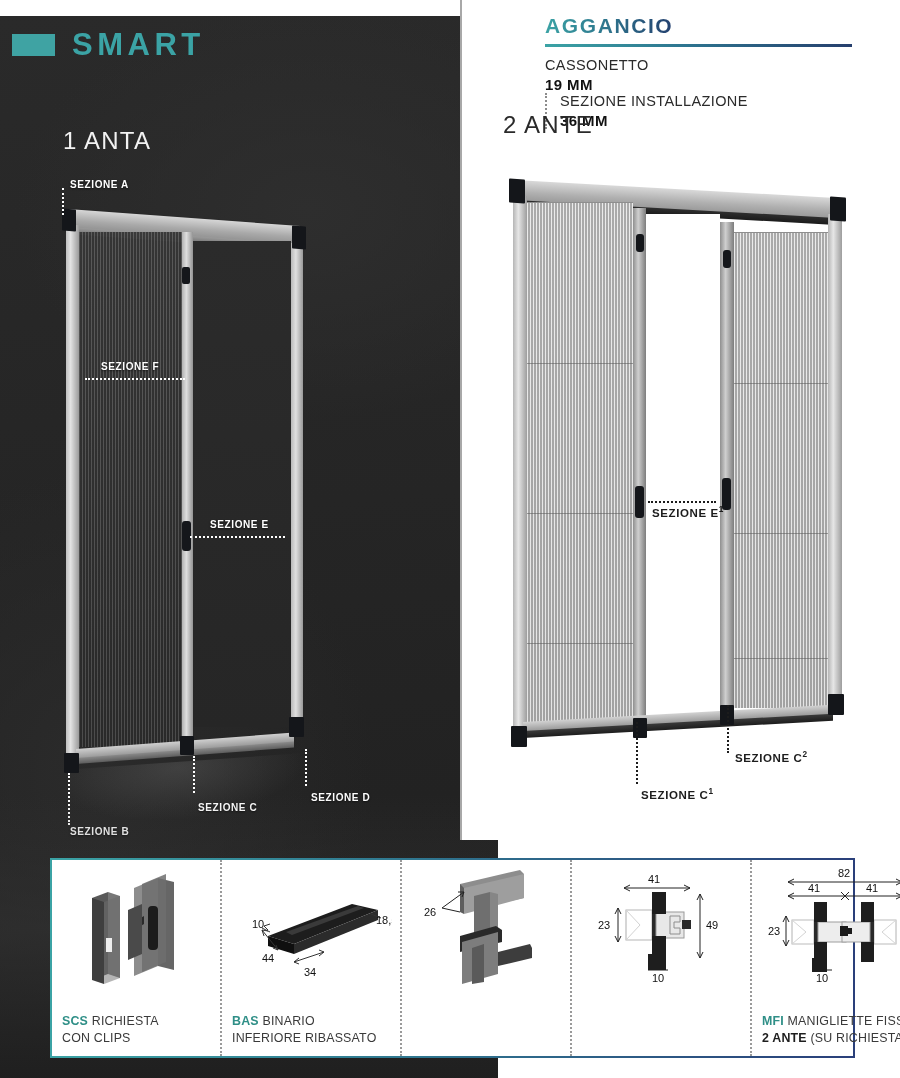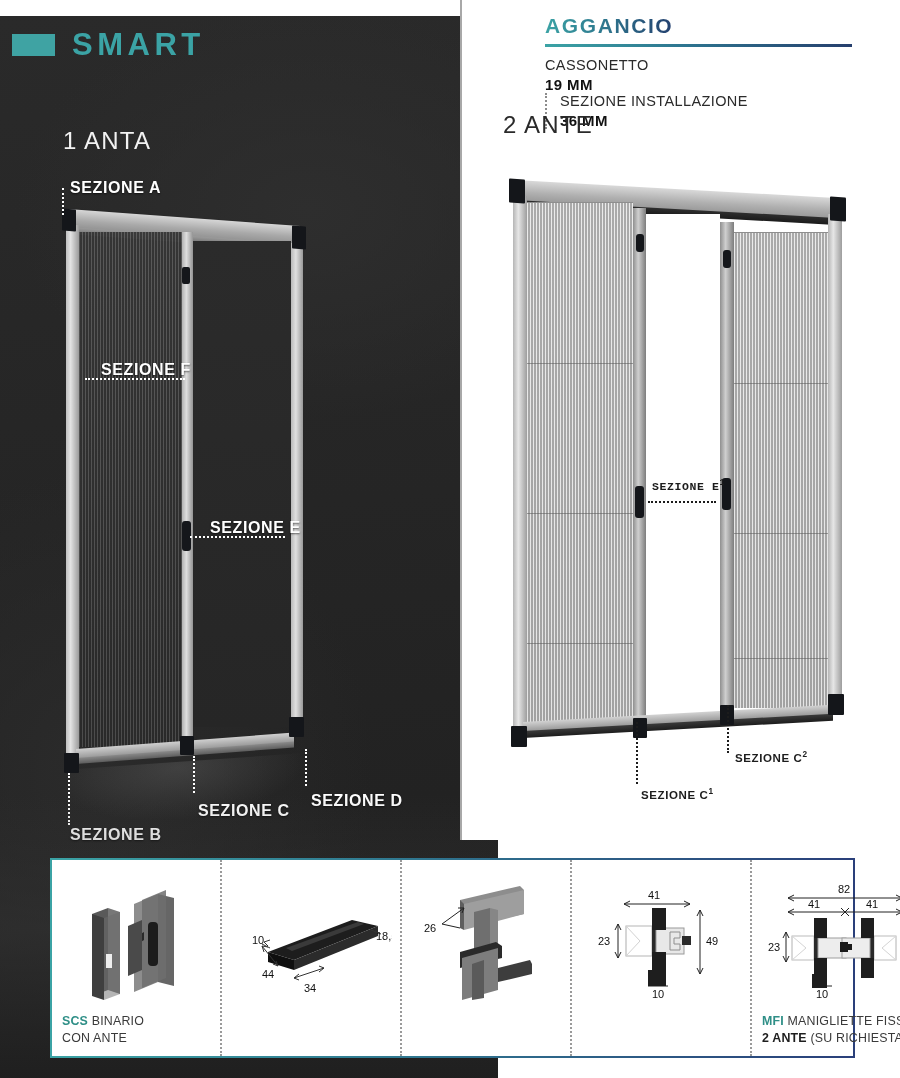--- a/index.html
+++ b/index.html
@@ -61,21 +61,21 @@
   .ing-label{ font-size:14.5px; color:#2b2b2b; letter-spacing:.4px; white-space:nowrap; }
   .ing-value{ font-size:15px; color:#111; font-weight:700; letter-spacing:.4px; margin-top:3px; }
 
   .white-heading{
     position:absolute; left:503px; top:111px; color:#2a2a2a;
     font-size:24px; font-weight:400; letter-spacing:1.2px;
   }
 
   
   .callout{ position:absolute; font-weight:700; letter-spacing:.6px; white-space:nowrap; }
-  .callout.light{ color:#ffffff; font-size:16px; text-shadow:0 1px 2px rgba(0,0,0,.6); }
+  .callout.light{ color:#ffffff; font-size:10px; text-shadow:0 1px 2px rgba(0,0,0,.6); }
   .callout.dark{ color:#1c1c1c; font-size:11.5px; }
   .sup{ font-size:.72em; vertical-align: super; }
 
   .leader-v{ position:absolute; width:0; border-left:2px dotted #ffffff; }
   .leader-v.dk{ border-left-color:#1c1c1c; }
   .leader-h{ position:absolute; height:0; border-top:2px dotted #ffffff; }
   .leader-h.dk{ border-top-color:#1c1c1c; }
 
   
   .door1{ position:absolute; left:60px; top:185px; width:260px; height:595px; }
@@ -216,21 +216,21 @@
       linear-gradient(90deg,#3ba3a5 0%, #2f7790 45%, #2a3f7a 100%);
     background-origin:border-box; background-clip: padding-box, border-box;
   }
   .optional-tab{
     position:absolute; left:62px; top:851px; width:235px; height:27px;
     background:linear-gradient(90deg,#3ba3a5 0%, #2e6d92 55%, #2a3f86 100%);
     color:#fff; font-size:15.5px; font-weight:700; letter-spacing:1.3px;
     display:flex; align-items:center; padding-left:13px;
   }
   .opt-grid{ position:absolute; left:52px; top:860px; width:801px; height:196px; display:flex; }
-  .opt-cell{ flex:1; position:relative; padding:22px 8px 8px 10px; }
+  .opt-cell{ flex:1; position:relative; padding:6px 8px 8px 10px; }
   .opt-cell + .opt-cell{ border-left:2px dotted #9a9a9a; }
   .opt-art{ position:relative; height:118px; }
   .opt-caption{ position:absolute; left:10px; bottom:10px; font-size:12.4px; line-height:1.32; color:#3a3a3a; letter-spacing:.2px; }
   .code{ color:#2f8f87; font-weight:700; }
   .b{ font-weight:700; color:#1e1e1e; }
 </style>
 </head>
 <body>
 
 <div id="page">
@@ -331,21 +331,21 @@
     <div class="d2-handle d2-hs2"></div>
     <div class="cap d2-cap-tl"></div>
     <div class="cap d2-cap-tr"></div>
     <div class="cap d2-cap-bl"></div>
     <div class="cap d2-cap-b1"></div>
     <div class="cap d2-cap-b2"></div>
     <div class="cap d2-cap-br"></div>
   </div>
 
   <div class="leader-h dk" style="left:648px; top:501px; width:68px;"></div>
-  <div class="callout dark" style="left:652px; top:478px;font-family:Liberation Mono, monospace;">
+  <div class="callout dark" style="left:652px; top:505px;">
     <span>SEZIONE E</span><span class="sup">1</span>
   </div>
 
   <div class="leader-v dk" style="left:636px; top:722px; height:62px;"></div>
   <div class="callout dark" style="left:641px; top:787px;">
     <span>SEZIONE C</span><span class="sup">1</span>
   </div>
 
   <div class="leader-v dk" style="left:727px; top:705px; height:48px;"></div>
   <div class="callout dark" style="left:735px; top:750px;">
@@ -367,22 +367,22 @@
           <polygon points="72,22 96,12 96,100 72,110" fill="#8d8d8d"></polygon>
           <polygon points="96,12 112,16 112,104 96,100" fill="#666"></polygon>
           <polygon points="80,18 104,8 104,96 80,106" fill="#6f6f6f" opacity="0.85"></polygon>
           <rect x="86" y="40" width="10" height="44" rx="4" fill="#1c1c1c"></rect>
           <path d="M72,56 l10,-6 l0,8 l-10,6 z" fill="#2a2a2a"></path>
           <polygon points="66,44 80,38 80,88 66,94" fill="#4a4a4a"></polygon>
         </svg>
       </div>
       <div class="opt-caption">
         <span class="code">SCS</span>
-        <span>BINARIO</span><br>
-        <span>CON ANTE</span>
+        <span>RICHIESTA</span><br>
+        <span>CON CLIPS</span>
       </div>
     </div>
 
     <div class="opt-cell">
       <div class="opt-art">
         <svg width="160" height="118" viewBox="0 0 160 118">
           <polygon points="36,70 120,38 146,44 62,78" fill="#1d1d1d"></polygon>
           <polygon points="36,70 62,78 62,88 36,80" fill="#0f0f0f"></polygon>
           <polygon points="62,78 146,44 146,54 62,88" fill="#2b2b2b"></polygon>
           <polygon points="54,66 126,40 132,42 60,69" fill="#3a3a3a"></polygon>
@@ -393,20 +393,25 @@
           <path d="M46,84 l-5,-2 m5,2 l-2,-5" stroke="#333" stroke-width="1" fill="none"></path>
           <path d="M62,96 L92,86" stroke="#333" stroke-width="1"></path>
           <path d="M62,96 l5,-4 m-5,4 l5,2" stroke="#333" stroke-width="1" fill="none"></path>
           <path d="M92,86 l-5,-2 m5,2 l-5,4" stroke="#333" stroke-width="1" fill="none"></path>
           <path d="M139,48 l10,4" stroke="#333" stroke-width="1"></path>
           <text class="d" x="20" y="62" font-size="11" font-family="Liberation Sans, sans-serif" fill="#111">10</text>
           <text x="30" y="96" font-size="11" font-family="Liberation Sans, sans-serif" fill="#111">44</text>
           <text x="72" y="110" font-size="11" font-family="Liberation Sans, sans-serif" fill="#111">34</text>
           <text x="144" y="58" font-size="11" font-family="Liberation Sans, sans-serif" fill="#111">18,5</text>
         </svg>
+      </div>
+      <div class="opt-caption">
+        <span class="code">BAS</span>
+        <span>BINARIO</span><br>
+        <span>INFERIORE RIBASSATO</span>
       </div>
     </div>
 
     <div class="opt-cell">
       <div class="opt-art">
         <svg width="150" height="118" viewBox="0 0 150 118">
           <polygon points="48,18 108,4 112,8 112,32 48,46" fill="#8d8d8d"></polygon>
           <polygon points="48,18 52,22 52,48 48,46" fill="#5e5e5e"></polygon>
           <polygon points="52,22 112,8 112,32 52,48" fill="#9e9e9e"></polygon>
           <polygon points="62,30 78,26 78,70 62,74" fill="#6f6f6f"></polygon>

